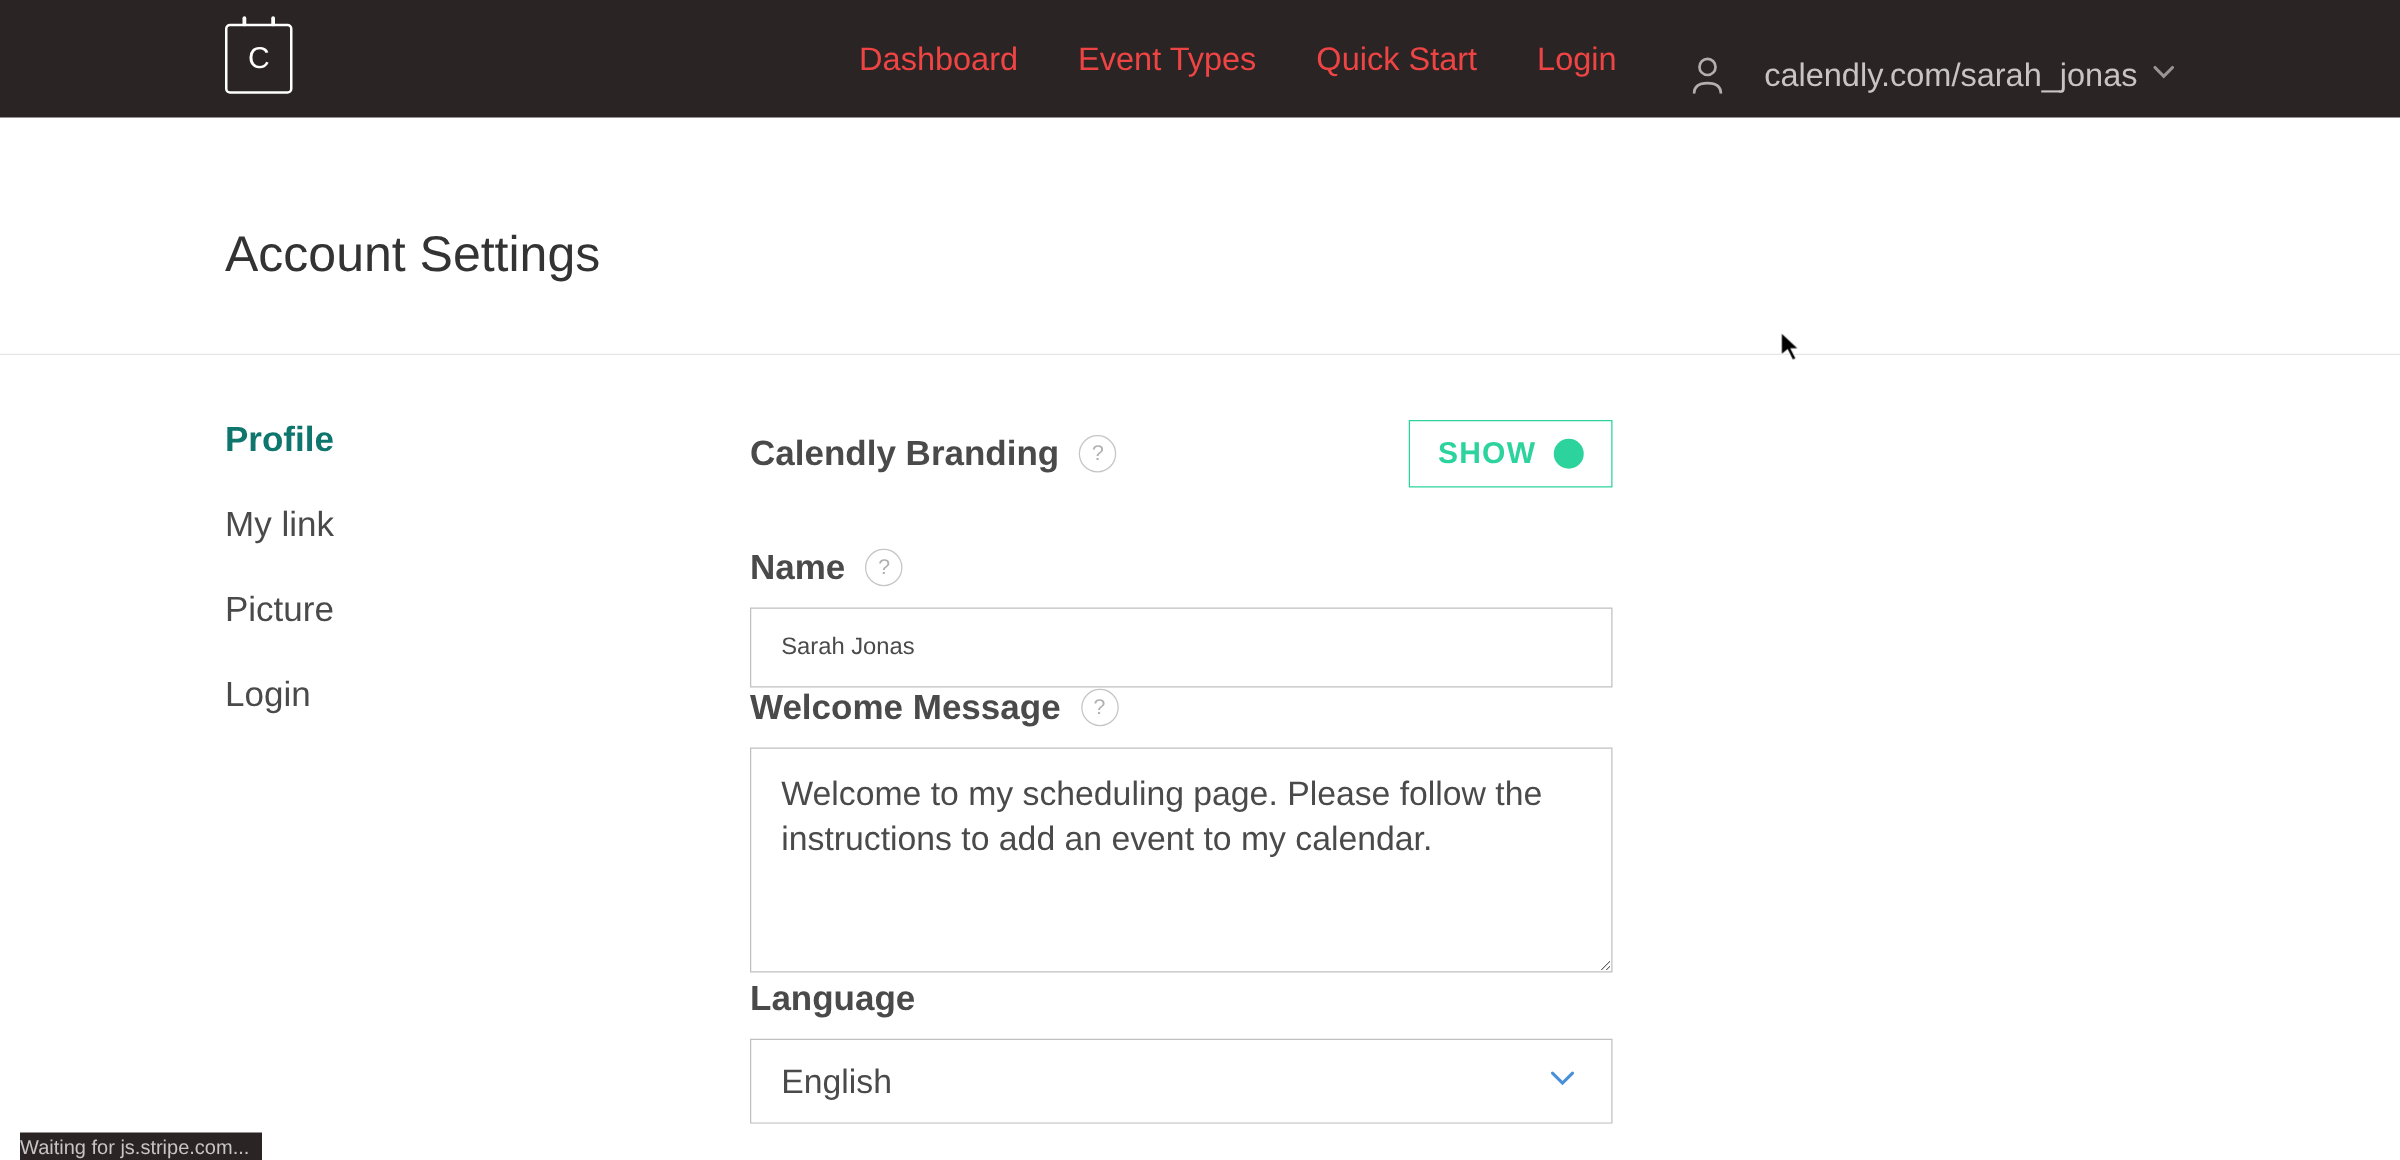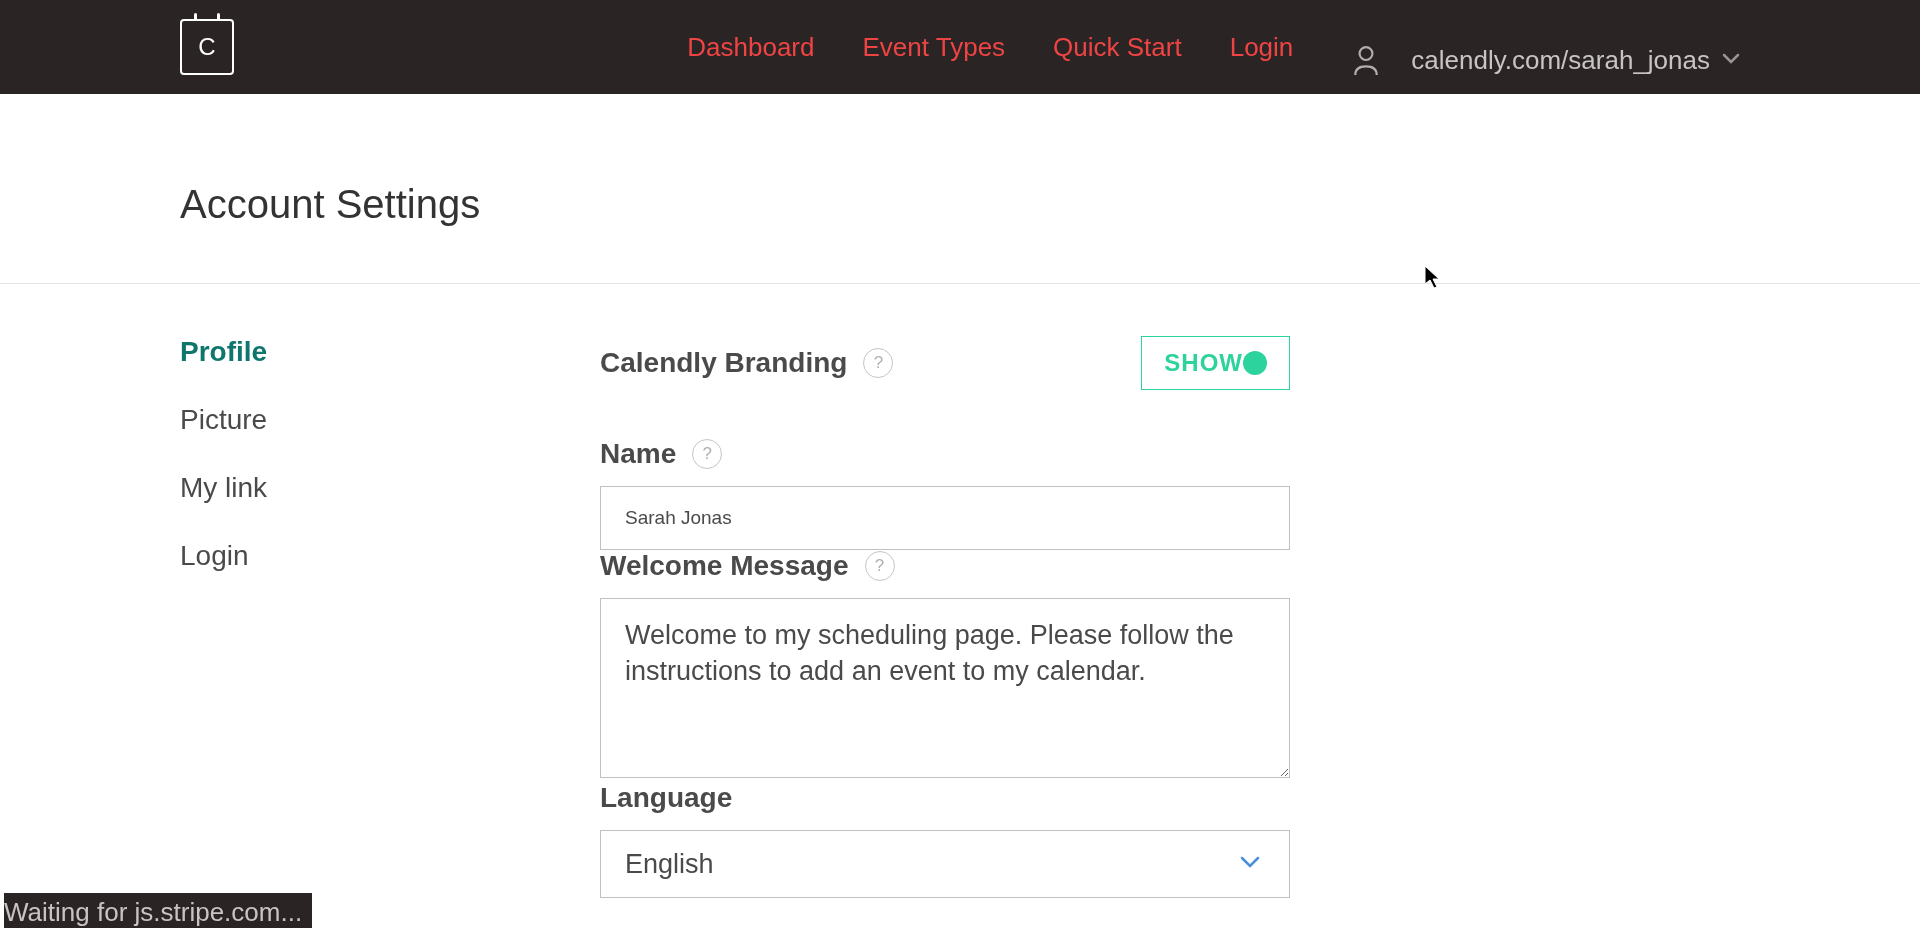--- a/index.html
+++ b/index.html
@@ -177,20 +177,21 @@
       justify-content: space-between;
       margin-bottom: 48px;
     }
     
     .toggle-btn {
       border: 1.5px solid #2dd39c;
       background: #ffffff;
       padding: 12px 22px;
       display: flex;
       align-items: center;
+      gap: 14px;
       cursor: pointer;
       font-size: 24px;
       font-weight: 600;
       color: #2dd39c;
       letter-spacing: 1px;
     }
     
     .toggle-dot {
       width: 24px;
       height: 24px;
@@ -243,25 +244,25 @@
       right: 30px;
       top: 50%;
       transform: translateY(-50%);
       color: #4a90d9;
       pointer-events: none;
     }
     
     .status-bar {
       position: fixed;
       bottom: 0;
-      left: 4px;
+      left: 16px;
       background: #2a2424;
       color: #c9c4c4;
       padding: 4px 10px 0 0;
-      font-size: 26px;
+      font-size: 16px;
       font-family: inherit;
     }
     
     .cursor {
       position: fixed;
       left: 1425px;
       top: 266px;
       pointer-events: none;
       z-index: 1000;
     }
@@ -299,22 +300,22 @@
   </div>
 </header>
 
 <div class="page-content">
   <h1 class="page-title">Account Settings</h1>
   <hr class="divider">
 
   <div class="main-layout">
     <aside class="sidebar">
       <div class="sidebar-item active">Profile</div>
+      <div class="sidebar-item">My link</div>
       <div class="sidebar-item">Picture</div>
-      <div class="sidebar-item">My link</div>
       <div class="sidebar-item">Login</div>
     </aside>
 
     <div class="form-area">
 
       <div class="branding-row">
         <div class="form-label-row" style="margin-bottom:0;">
           <span class="form-label">Calendly Branding</span>
           <span class="help-icon">?</span>
         </div>

